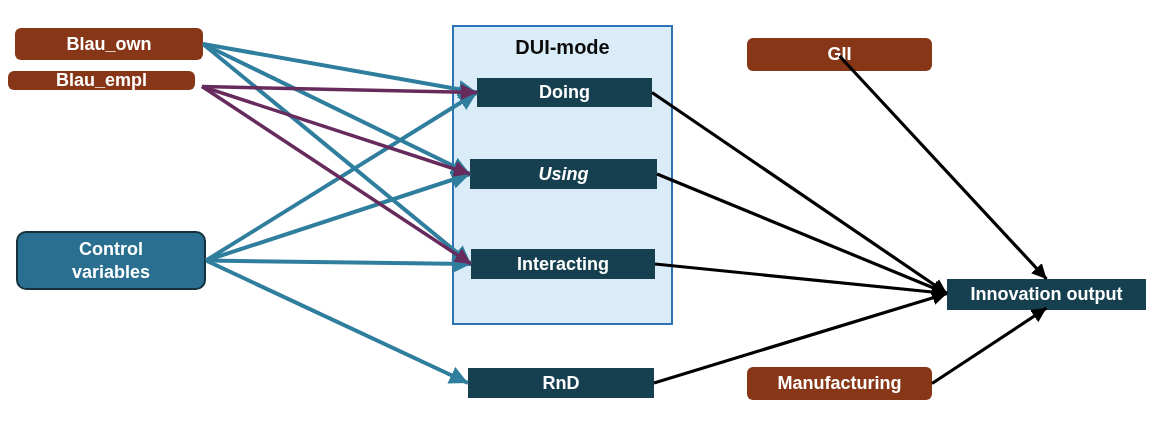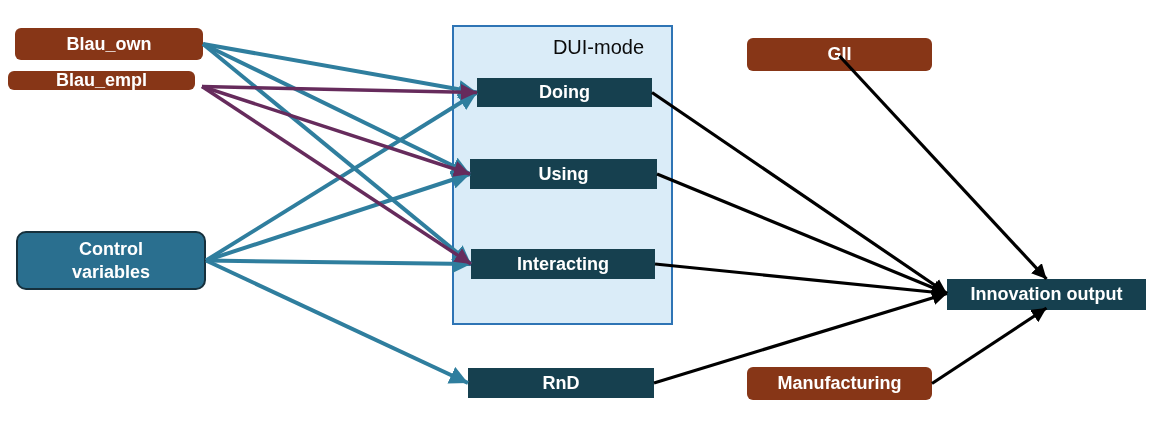--- a/index.html
+++ b/index.html
@@ -55,40 +55,39 @@
     box-sizing: border-box;
     z-index: 1;
   }
   #dui-title {
     position: absolute;
     left: 452px;
     top: 36px;
     width: 221px;
     text-align: center;
     font-size: 20px;
-    font-weight: 400;
+    font-weight: 700;
     color: #0b0b0b;
     z-index: 2;
-    padding-left: 36px;
   }
   #edges {
     position: absolute;
     left: 0;
     top: 0;
     width: 1168px;
     height: 422px;
     z-index: 3;
     pointer-events: none;
   }
   
   #n-blau_own        { left: 15px;  top: 28px;  width: 188px; height: 32px; }
   #n-blau_empl       { left: 8px;  top: 71px;  width: 187px; height: 19px; }
   #n-control         { left: 16px;  top: 231px; width: 190px; height: 59px; }
   #n-doing           { left: 477px; top: 78px;  width: 175px; height: 29px; }
-  #n-using           { left: 470px; top: 159px; width: 187px; height: 30px; }
+  #n-using           { left: 470px; top: 159px; width: 187px; height: 30px; font-style: italic; }
   #n-interacting     { left: 471px; top: 249px; width: 184px; height: 30px; }
   #n-rnd             { left: 468px; top: 368px; width: 186px; height: 30px; }
   #n-gii             { left: 747px; top: 38px;  width: 185px; height: 33px; }
   #n-manufacturing   { left: 747px; top: 367px; width: 185px; height: 33px; }
   #n-innovation_output { left: 947px; top: 279px; width: 199px; height: 31px; }
 </style>
 </head>
 <body>
 
 <div id="canvas">

